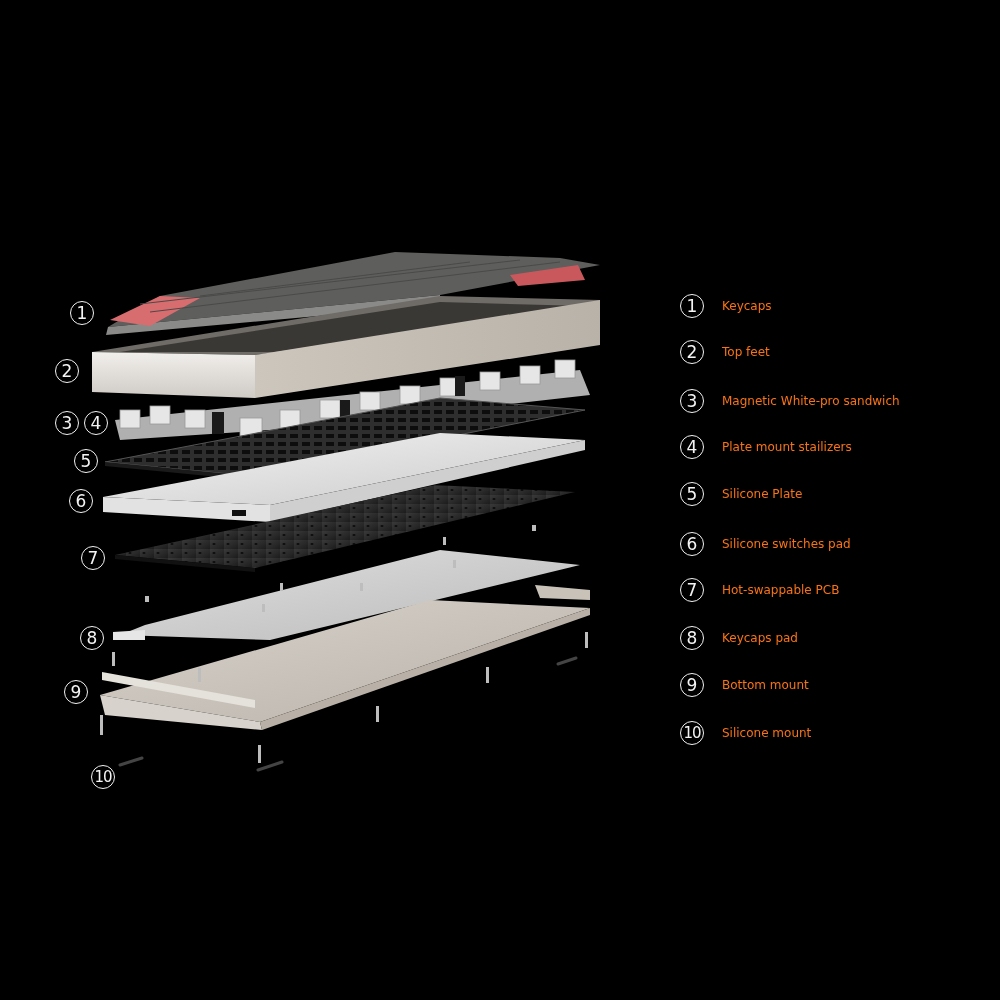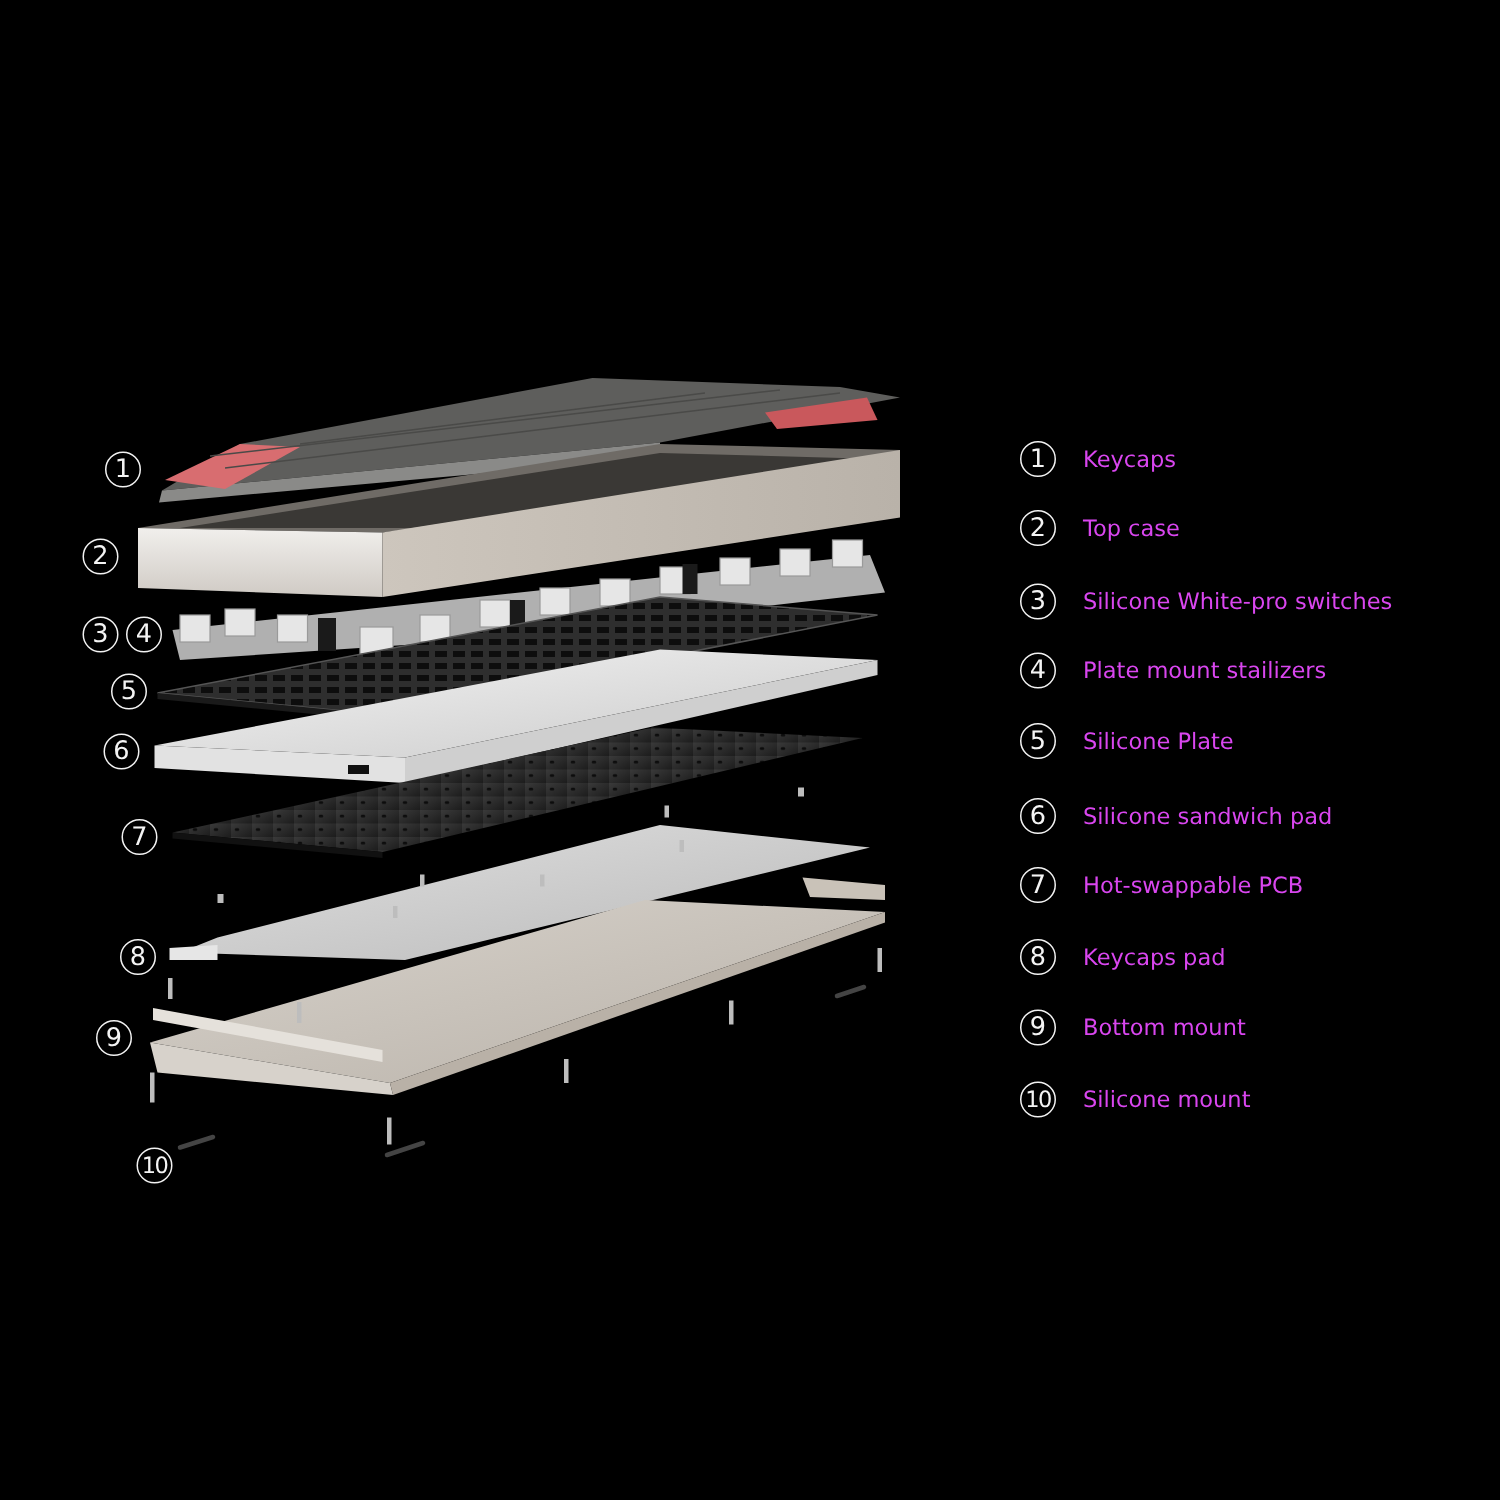--- a/index.html
+++ b/index.html
@@ -6,21 +6,21 @@
   body { width: 1000px; height: 1000px; position: relative; overflow: hidden;
          font-family: "DejaVu Sans", "Liberation Sans", sans-serif; color: #fff; }
   #stage { position: absolute; left: 0; top: 0; width: 1000px; height: 1000px; }
   .callout { position: absolute; width: 24px; height: 24px; border: 1.4px solid #f2f2f2;
              border-radius: 50%; display: flex; align-items: center; justify-content: center;
              font-size: 17px; color: #f4f4f4; box-sizing: border-box; line-height: 1; }
   .callout.wide { font-size: 15px; letter-spacing: -1px; }
   .legend { position: absolute; left: 680px; top: 292px; width: 300px; }
   .legend-item { position: absolute; left: 0; height: 28px; display: flex; align-items: center; }
   .legend-item .callout { position: relative; left: 0; top: 0; }
-  .legend-label { margin-left: 18px; font-size: 15px; color: #d946ef; white-space: nowrap; }
+  .legend-label { margin-left: 18px; font-size: 12px; color: #f97316; white-space: nowrap; }
 </style>
 </head>
 <body>
 
 <div id="stage">
   <svg width="1000" height="1000" viewBox="0 0 1000 1000">
     <defs>
       <linearGradient id="caseFront" x1="0" y1="0" x2="0" y2="1">
         <stop offset="0" stop-color="#f1efec"></stop>
           <stop offset="1" stop-color="#cfcac4"></stop>
@@ -158,37 +158,37 @@
   <div class="callout wide" style="left:91px;top:765px;">10</div>
 
   
   <div class="legend">
     <div class="legend-item" style="top:0px;">
       <span class="callout">1</span>
       <span class="legend-label">Keycaps</span>
     </div>
     <div class="legend-item" style="top:46px;">
       <span class="callout">2</span>
-      <span class="legend-label">Top case</span>
+      <span class="legend-label">Top feet</span>
     </div>
     <div class="legend-item" style="top:95px;">
       <span class="callout">3</span>
-      <span class="legend-label">Silicone White-pro switches</span>
+      <span class="legend-label">Magnetic White-pro sandwich</span>
     </div>
     <div class="legend-item" style="top:141px;">
       <span class="callout">4</span>
       <span class="legend-label">Plate mount stailizers</span>
     </div>
     <div class="legend-item" style="top:188px;">
       <span class="callout">5</span>
       <span class="legend-label">Silicone Plate</span>
     </div>
     <div class="legend-item" style="top:238px;">
       <span class="callout">6</span>
-      <span class="legend-label">Silicone sandwich pad</span>
+      <span class="legend-label">Silicone switches pad</span>
     </div>
     <div class="legend-item" style="top:284px;">
       <span class="callout">7</span>
       <span class="legend-label">Hot-swappable PCB</span>
     </div>
     <div class="legend-item" style="top:332px;">
       <span class="callout">8</span>
       <span class="legend-label">Keycaps pad</span>
     </div>
     <div class="legend-item" style="top:379px;">

